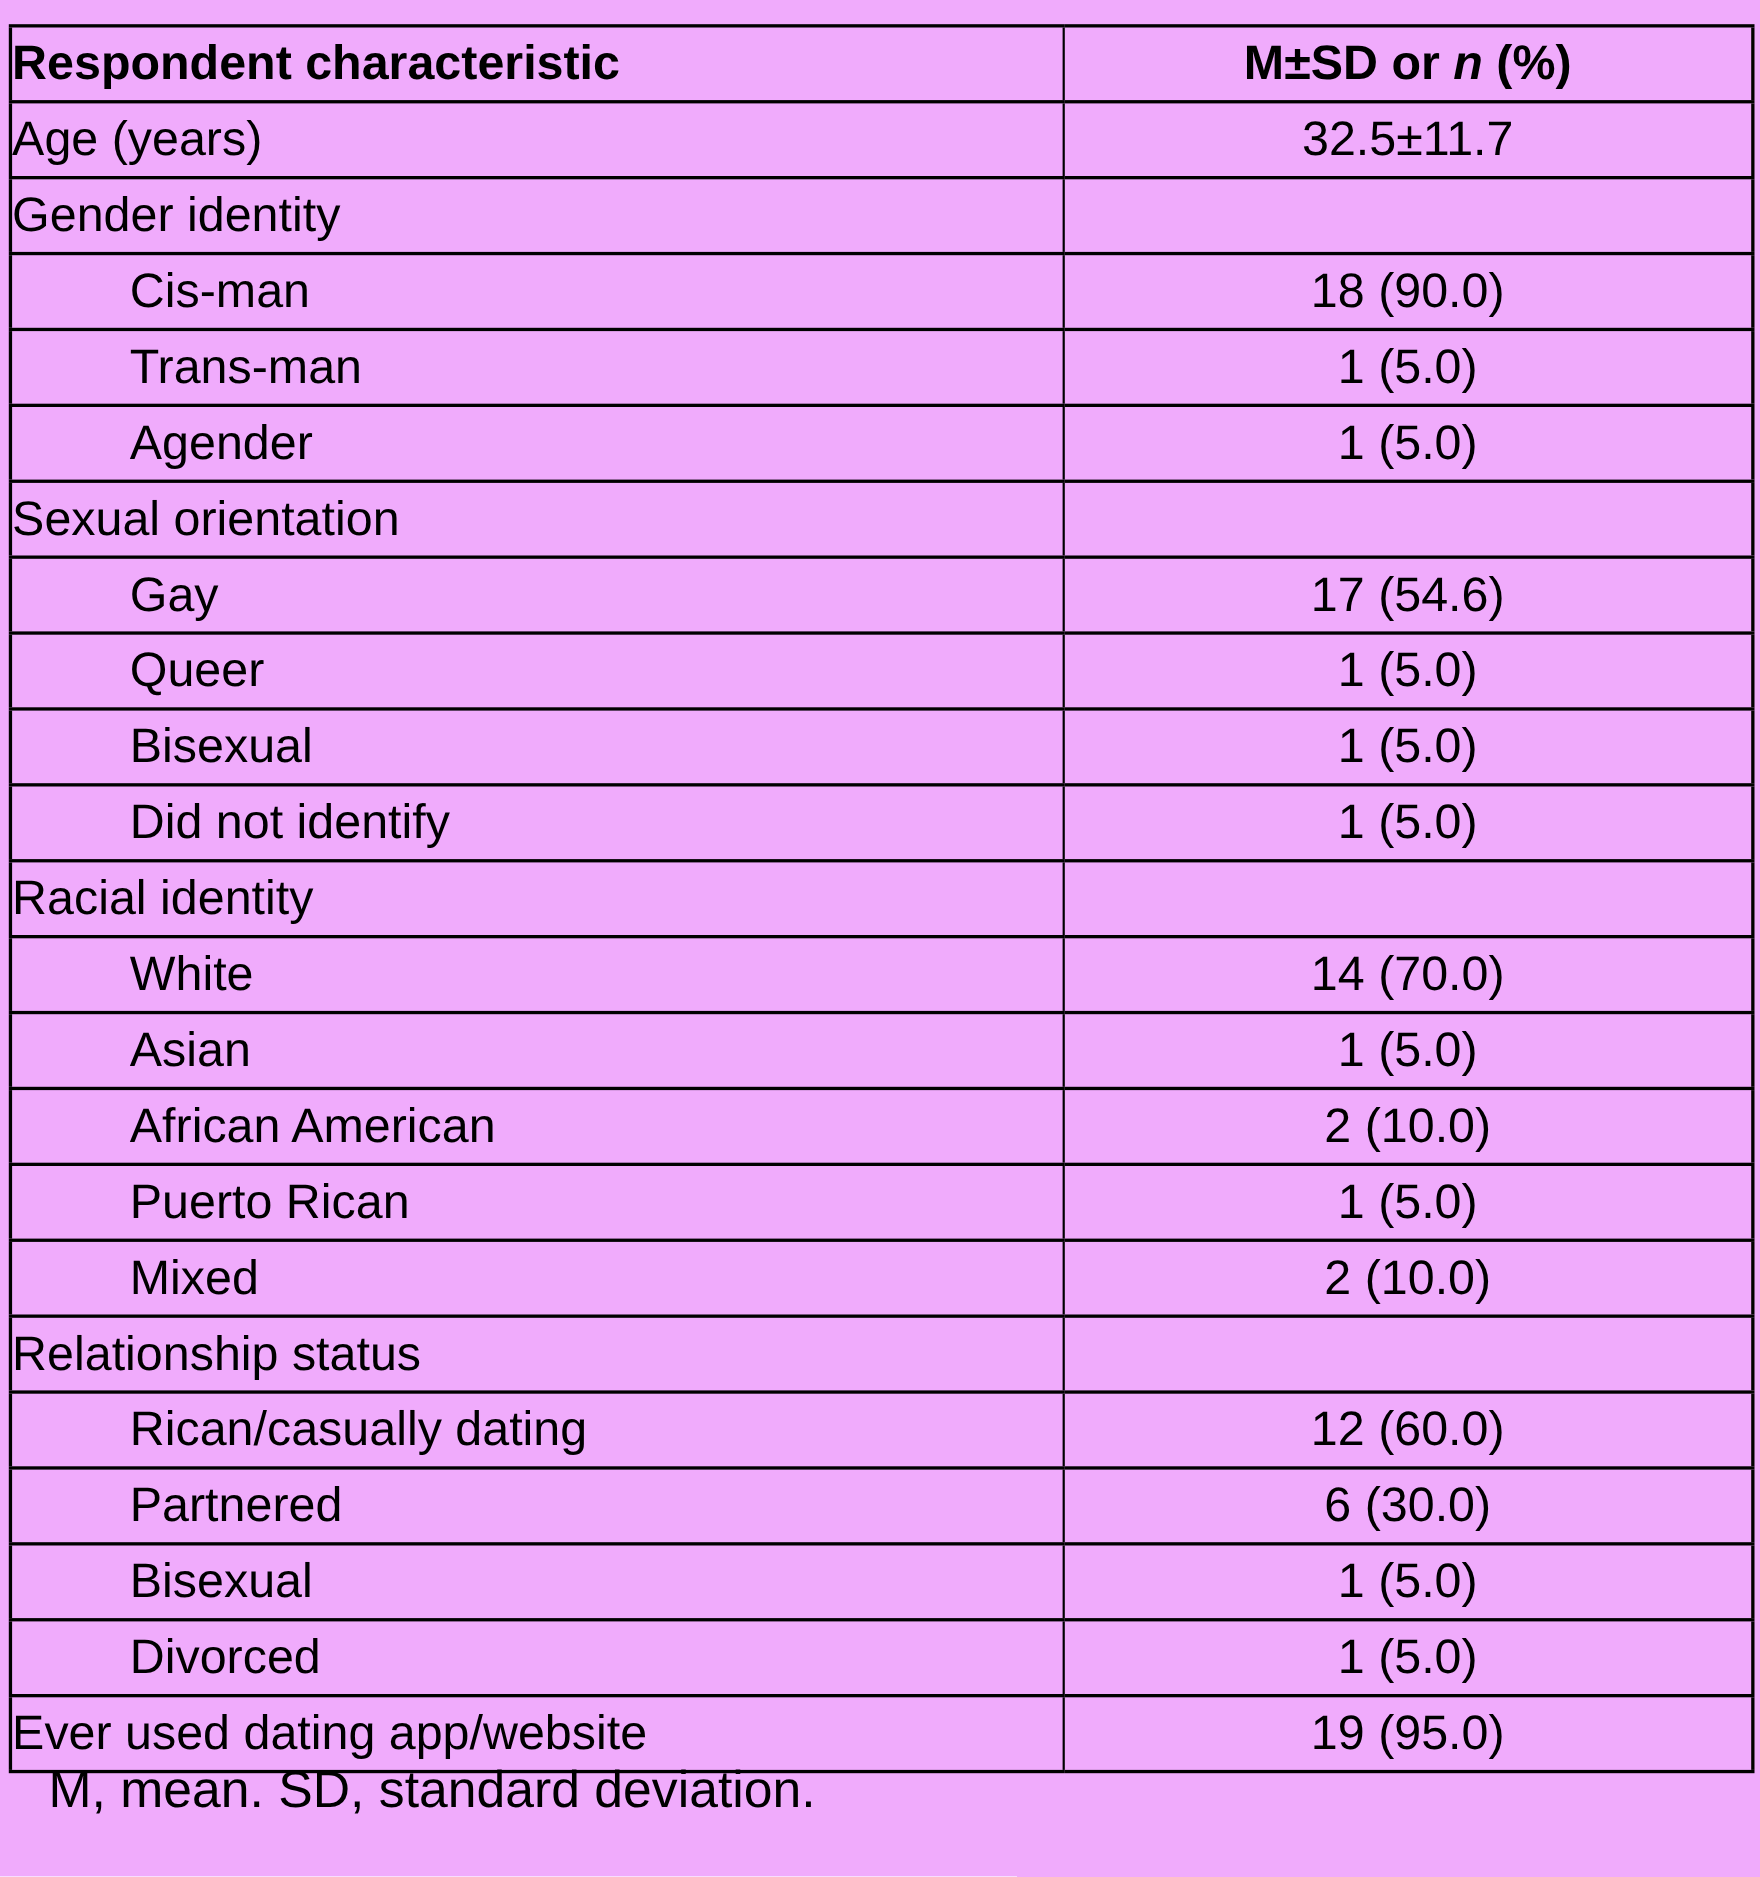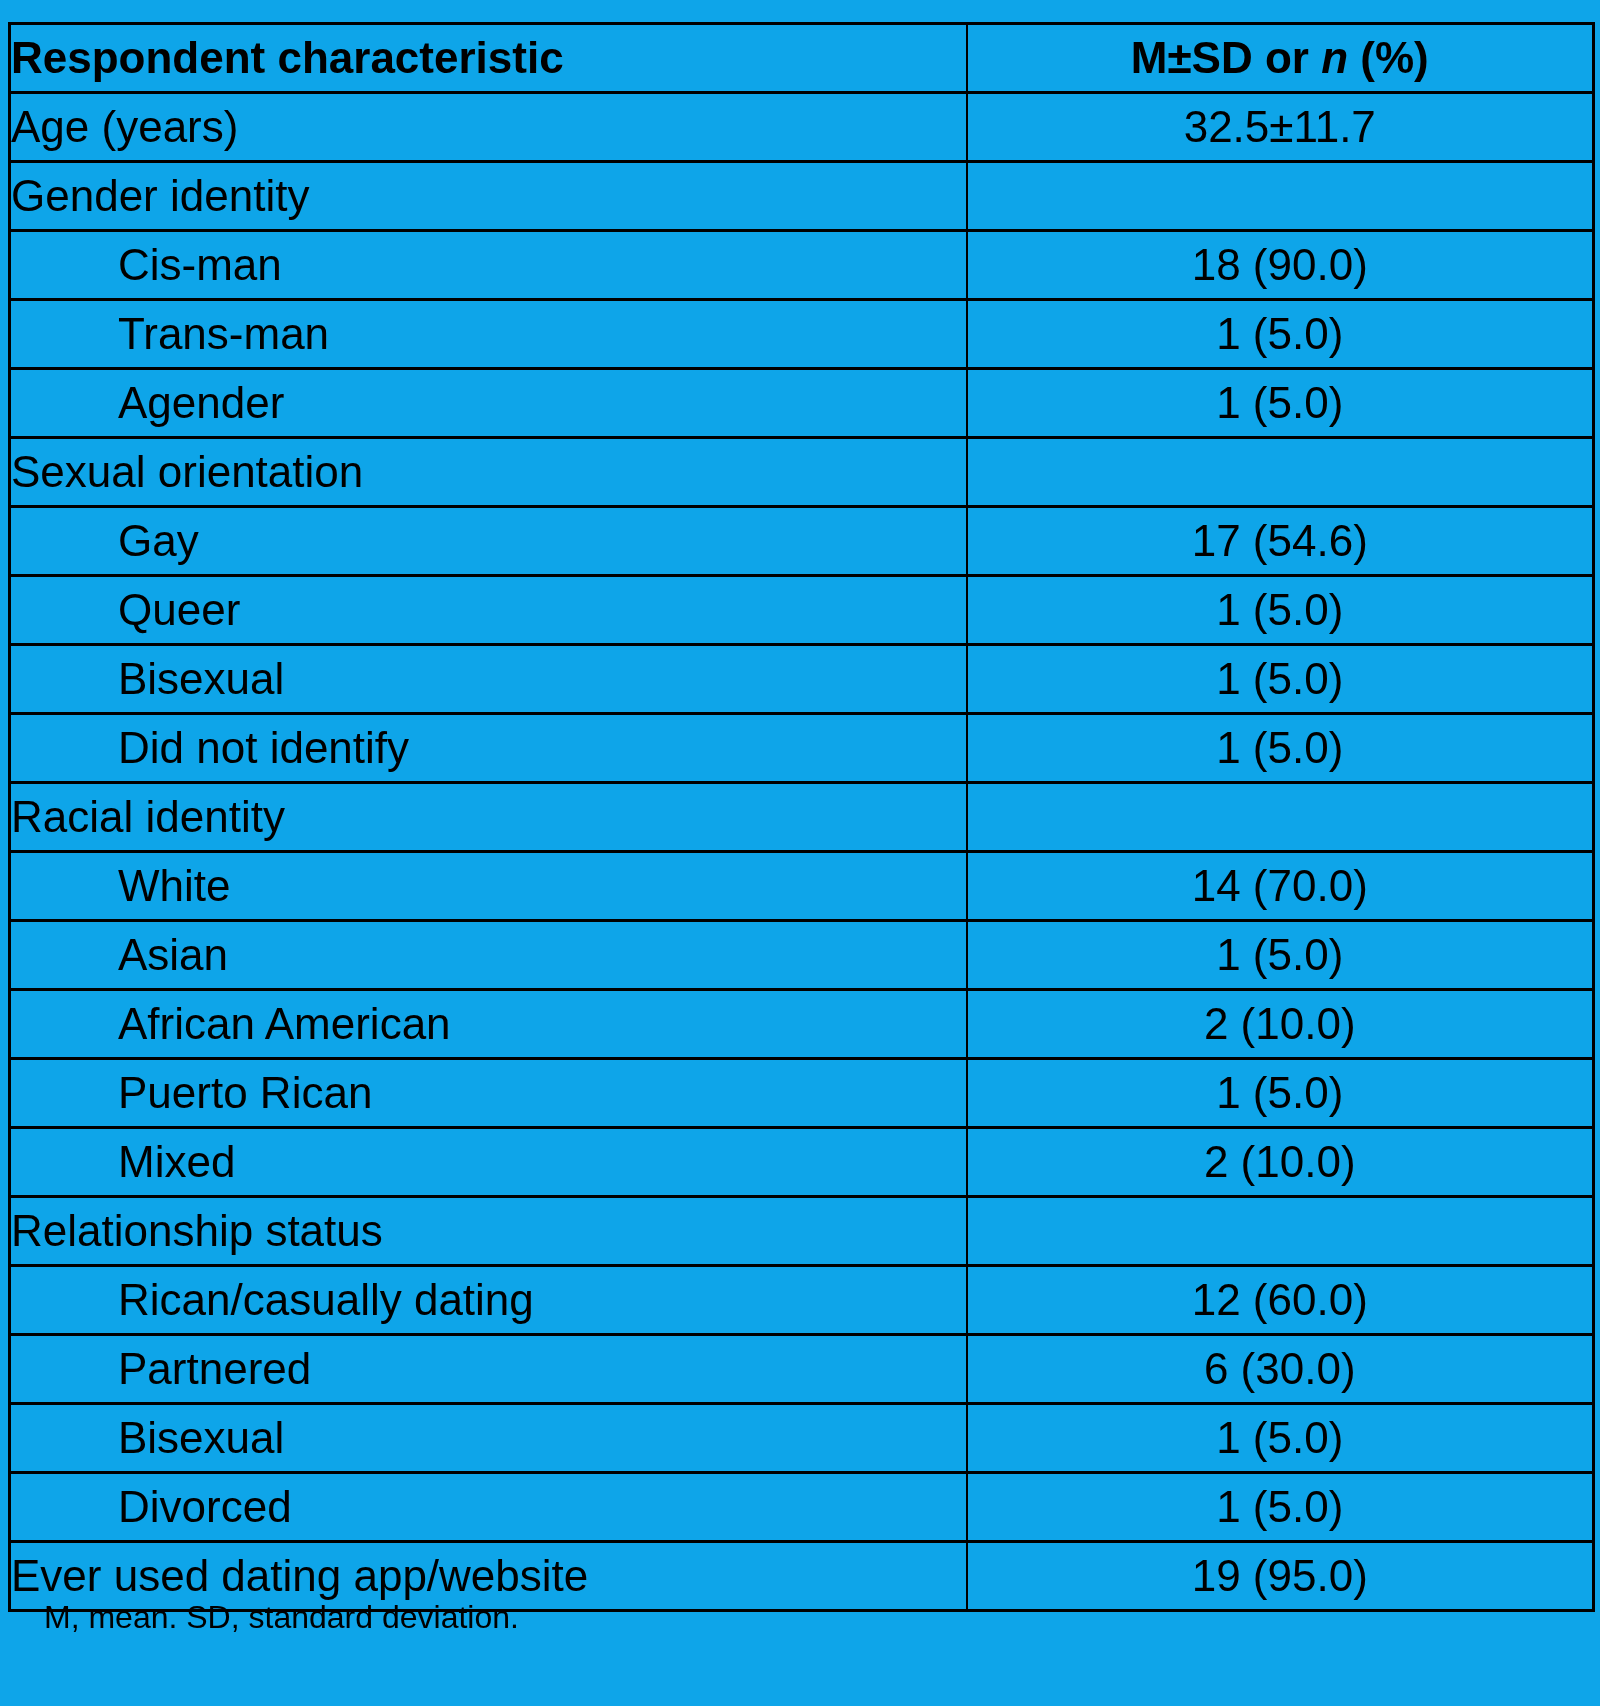--- a/index.html
+++ b/index.html
@@ -4,21 +4,21 @@
 <style>
   html, body {
     margin: 0;
     padding: 0;
     background: #ffffff;
   }
   .page {
     position: relative;
     width: 1600px;
     height: 1706px;
-    background: #0ea5e9;
+    background: #f0abfc;
     font-family: "Liberation Sans", sans-serif;
     color: #000000;
   }
   table.demo-table {
     position: absolute;
     left: 8px;
     top: 22px;
     width: 1584px;
     border-collapse: collapse;
     table-layout: fixed;
@@ -54,21 +54,21 @@
   th {
     font-weight: bold;
   }
   th .n-italic {
     font-style: italic;
   }
   .footnote {
     position: absolute;
     left: 44px;
     top: 1599px;
-    font-size: 32px;
+    font-size: 47px;
     color: #000000;
   }
 </style>
 </head>
 <body>
 
 <div class="page">
 
   <table class="demo-table">
     <colgroup>

